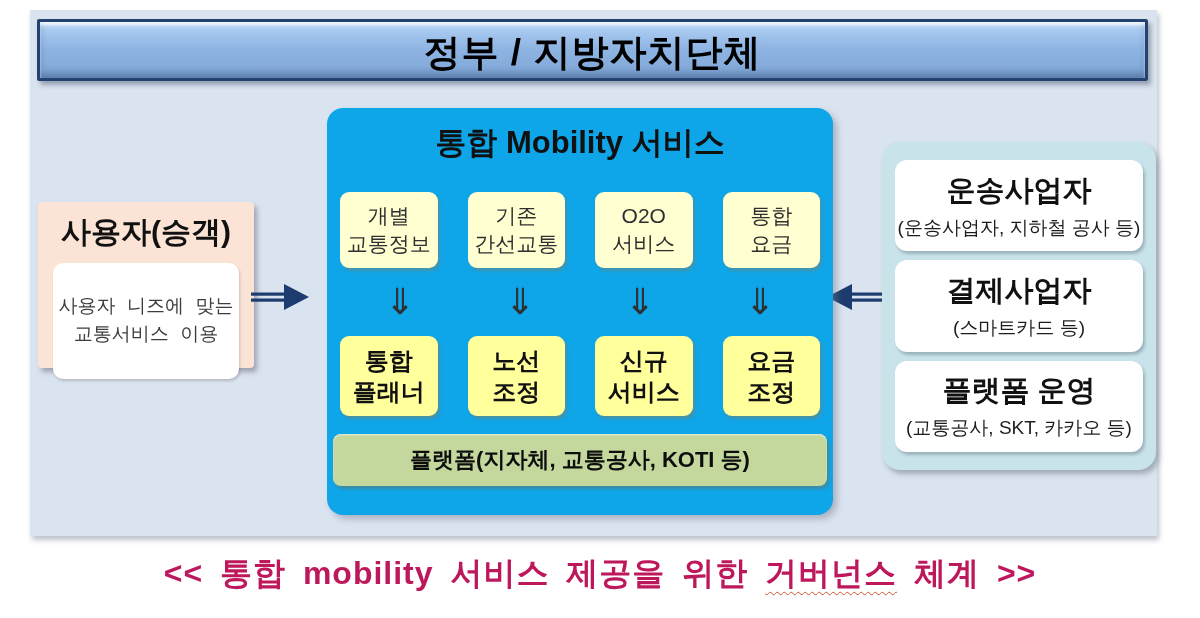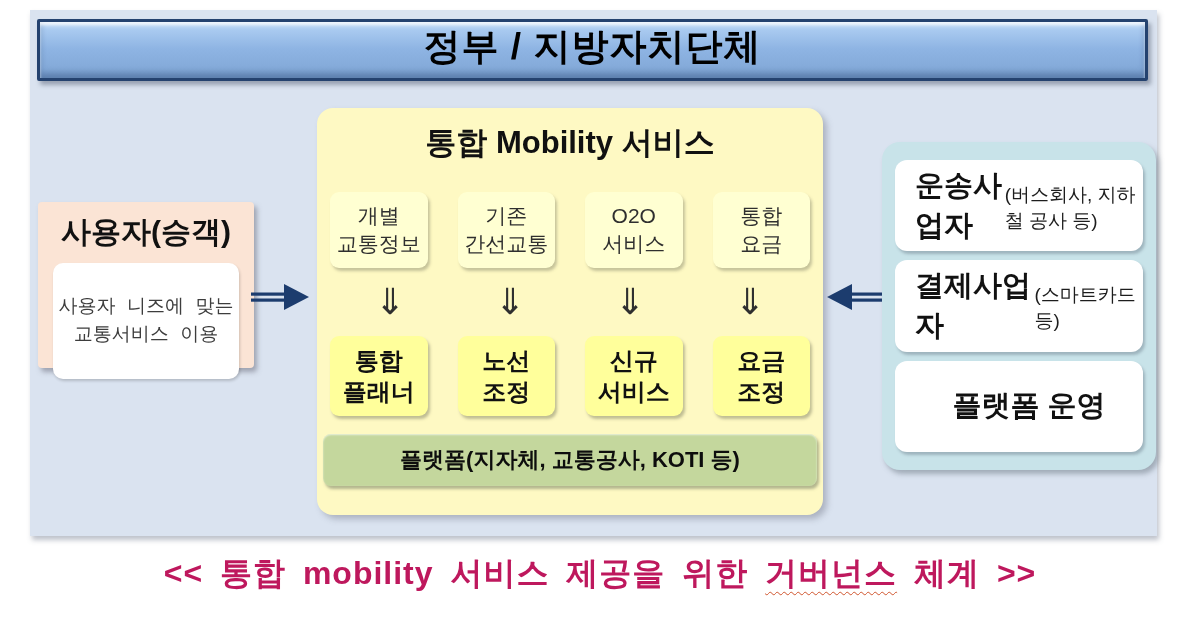--- a/index.html
+++ b/index.html
@@ -18,21 +18,21 @@
     box-shadow:2px 4px 5px rgba(110,120,140,.45);
   }
 
   
   .banner {
     position:absolute; left:7px; top:9px; width:1111px; height:62px;
     background:linear-gradient(180deg,#cde1f8 0%,#a9caf0 14%,#8eb4e3 48%,#87add c 80%,#7fa5d4 100%);
     background:linear-gradient(180deg,#cde1f8 0%,#a9caf0 14%,#8eb4e3 48%,#7fa5d4 100%);
     border:3px solid #24426f; border-radius:2px;
     box-shadow:inset 0 3px 3px rgba(255,255,255,.7), inset 0 -5px 6px rgba(25,55,100,.35), 3px 4px 4px rgba(90,100,120,.5);
-    display:flex; align-items:flex-start; justify-content:center;
+    display:flex; align-items:flex-end; justify-content:center;
   }
   .banner-title { font-size:37px; font-weight:bold; color:#000; letter-spacing:1px; }
 
   
   .user-box {
     position:absolute; left:8px; top:192px; width:216px; height:166px;
     background:#fbe4d5; border-radius:4px;
     box-shadow:3px 4px 5px rgba(100,100,115,.5);
     text-align:center;
   }
@@ -44,22 +44,22 @@
     font-size:19px; color:#3d3d3d; line-height:1.5;font-family:Liberation Mono, monospace;
   }
 
   
   .h-arrow { position:absolute; width:58px; height:30px; }
   .arrow-right { left:221px; top:272px; }
   .arrow-left  { left:797px; top:272px; }
 
   
   .center-box {
-    position:absolute; left:287px; top:98px; width:506px; height:407px;
-    background:#fef9c3; border-radius:16px;
+    position:absolute; left:297px; top:98px; width:506px; height:407px;
+    background:#0ea5e9; border-radius:16px;
     box-shadow:4px 4px 6px rgba(115,120,135,.45);
   }
   .center-title { text-align:center; font-size:31px; font-weight:bold; padding-top:14px; }
   .cells { display:flex; gap:30px; margin:28px 13px 0; }
   .cells .cell { flex:1; border-radius:9px; display:flex; flex-direction:column; align-items:center; justify-content:center; text-align:center; }
   .row1 .cell {
     height:76px; background:#ffffd2; color:#2f2f2f;
     font-size:21px; line-height:1.32;
     box-shadow:2px 3px 3px rgba(130,130,105,.45);
   }
@@ -81,21 +81,21 @@
   
   .providers {
     position:absolute; left:852px; top:132px; width:274px; height:328px;
     background:#c8e3e9; border-radius:18px;
     box-shadow:3px 4px 5px rgba(105,118,130,.5);
     display:flex; flex-direction:column; gap:9px; padding:18px 13px;
   }
   .pbox {
     flex:1; background:#ffffff; border-radius:12px;
     box-shadow:2px 3px 3px rgba(95,110,125,.4);
-    display:flex; flex-direction:row; align-items:center; justify-content:center;padding-left:20px;
+    display:flex; flex-direction:column; align-items:center; justify-content:center;
   }
   .pbox .ptitle { font-size:29px; font-weight:bold; }
   .pbox .psub { font-size:19px; color:#1d1d1d; margin-top:4px; }
 
   
   .caption {
     position:absolute; left:0; top:552px; width:1200px; text-align:center;
     font-size:32px; font-weight:bold; color:#be185d;
     letter-spacing:1px; word-spacing:7px;
   }
@@ -186,28 +186,29 @@
           <span class="block">조정</span>
         </div>
       </div>
 
       <div class="platform-bar">플랫폼(지자체, 교통공사, KOTI 등)</div>
     </div>
 
     <div class="providers">
       <div class="pbox">
         <span class="ptitle">운송사업자</span>
-        <span class="psub">(버스회사, 지하철 공사 등)</span>
+        <span class="psub">(운송사업자, 지하철 공사 등)</span>
       </div>
       <div class="pbox">
         <span class="ptitle">결제사업자</span>
         <span class="psub">(스마트카드 등)</span>
       </div>
       <div class="pbox">
         <span class="ptitle">플랫폼 운영</span>
+        <span class="psub">(교통공사, SKT, 카카오 등)</span>
       </div>
     </div>
 
   </div>
 
   <div class="caption">
     <span>&lt;&lt; 통합 mobility 서비스 제공을 위한 </span><span class="squiggle">거버넌스</span><span> 체계 &gt;&gt;</span>
   </div>
 
 </div>

